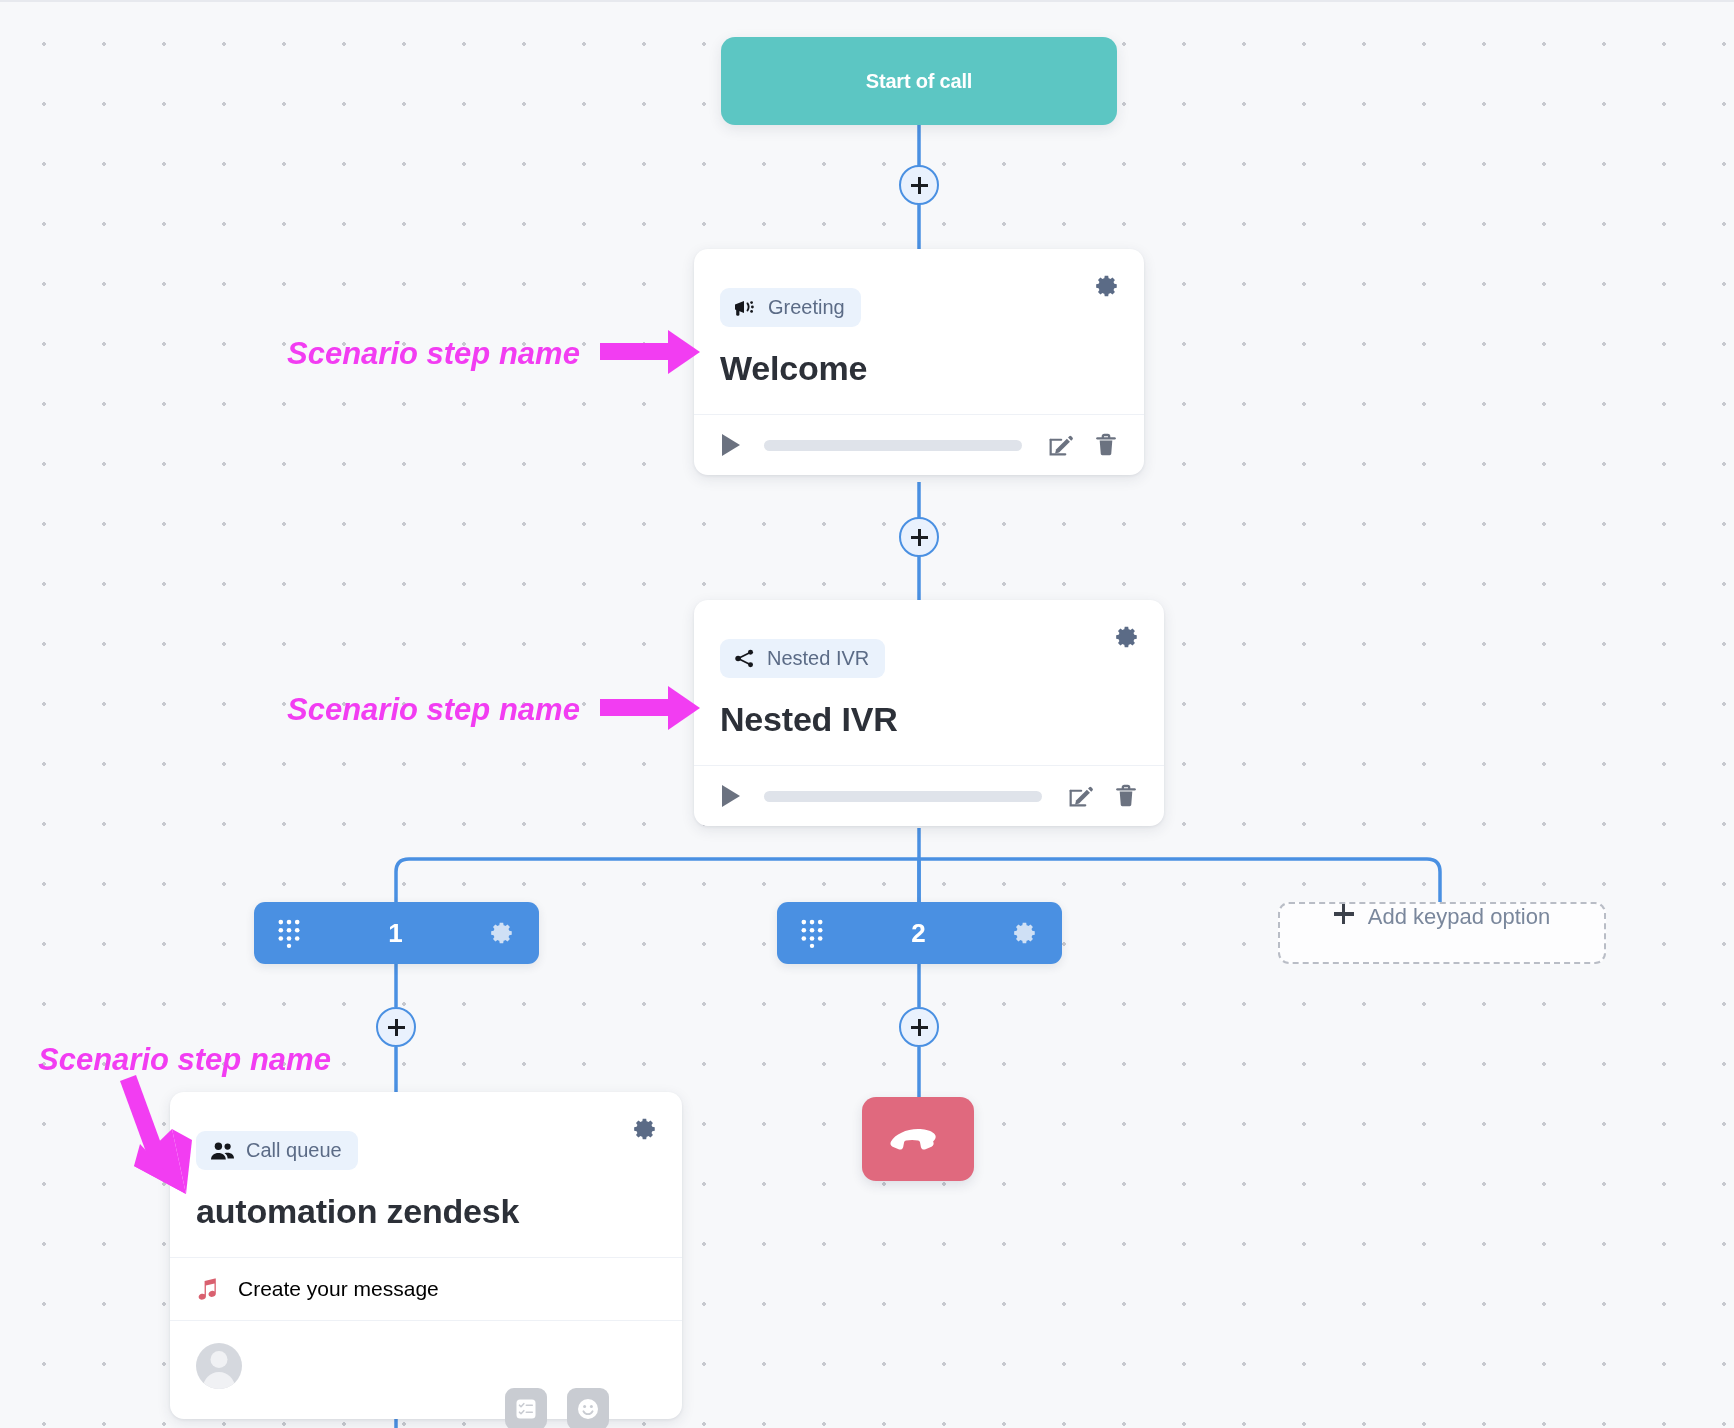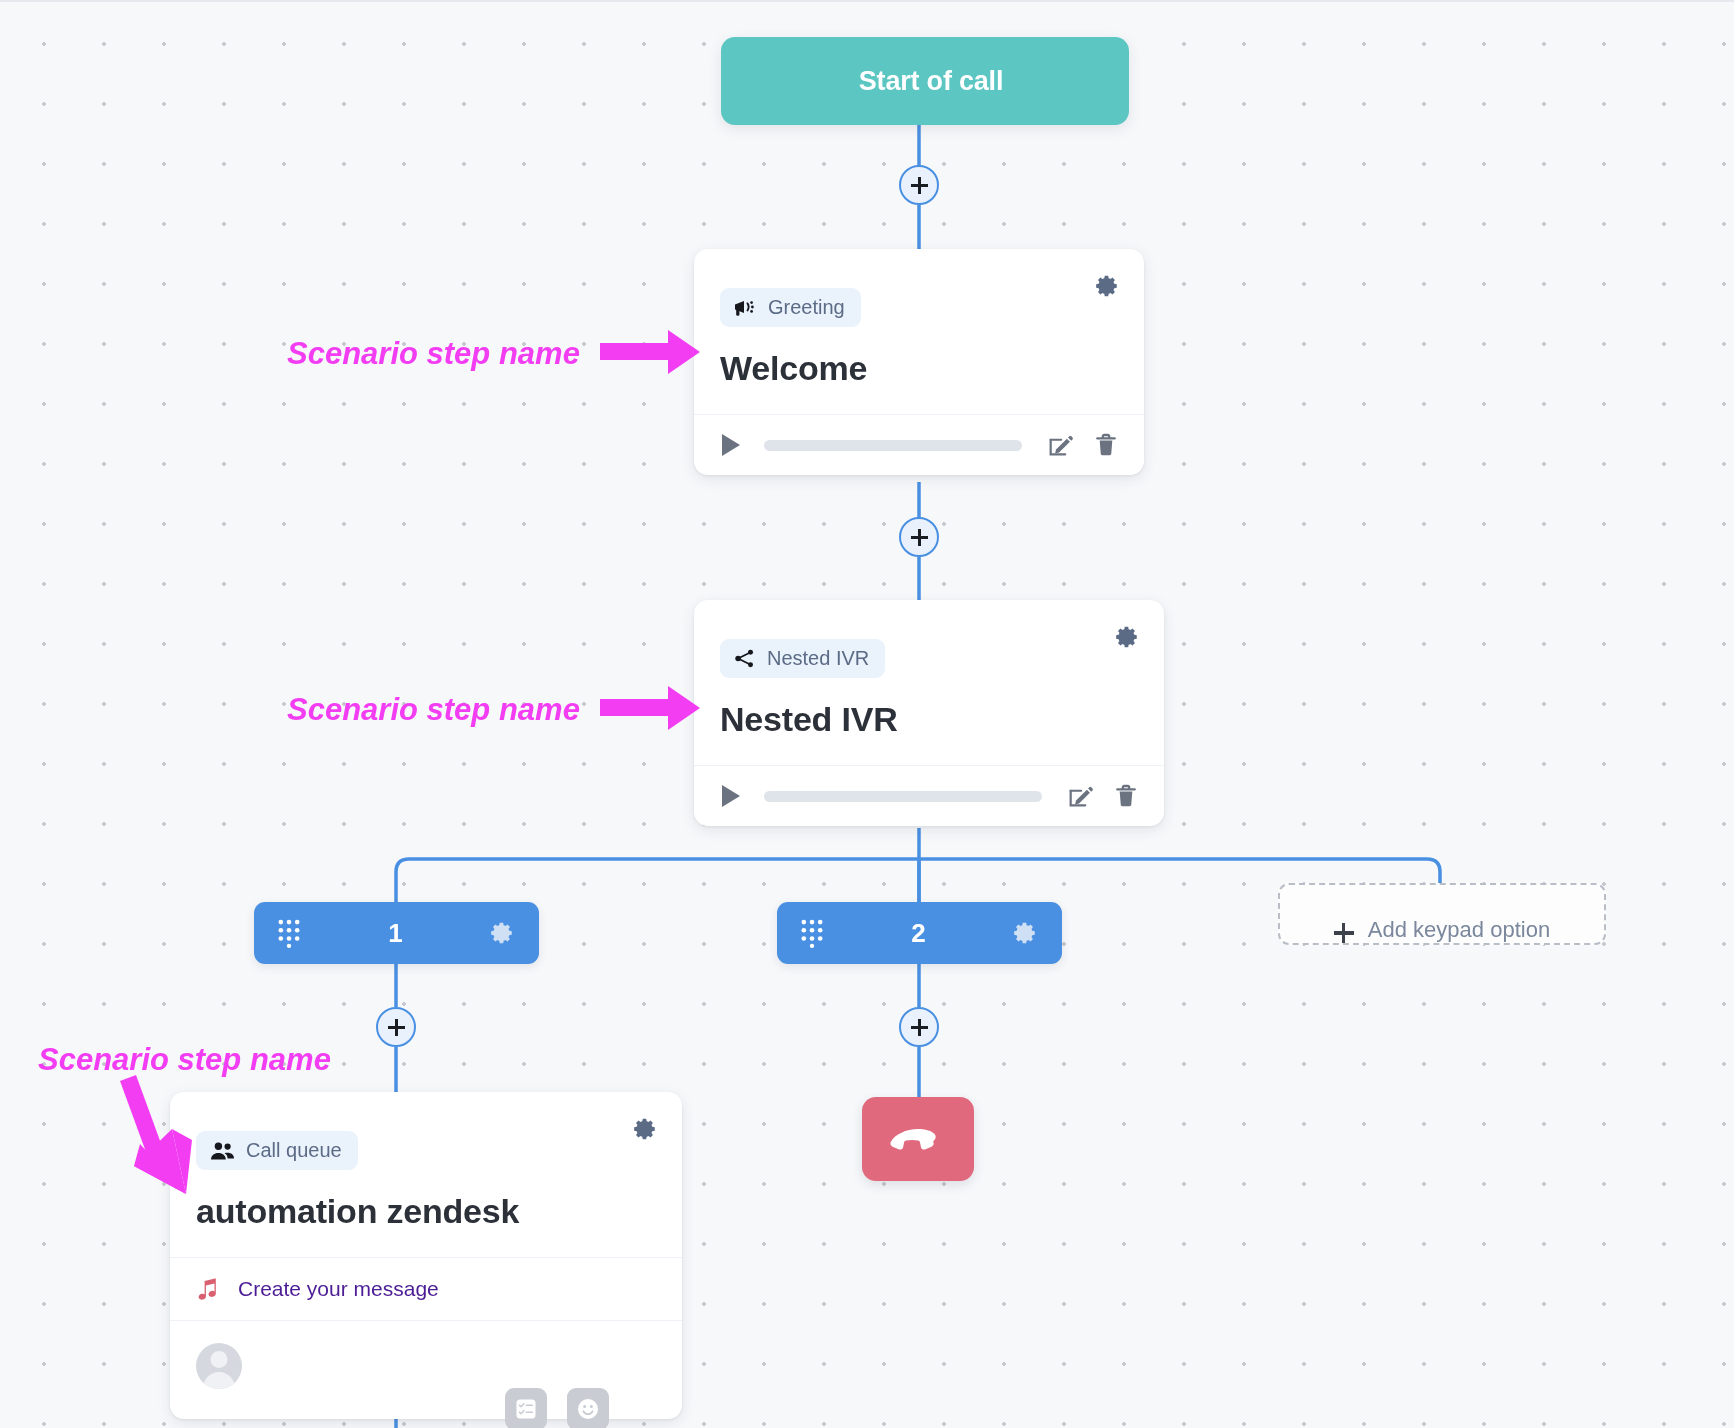--- a/index.html
+++ b/index.html
@@ -80,23 +80,22 @@
 
   
   #start-node{
     position:absolute;
     left:721px;top:35px;width:396px;height:88px;
     background:#5cc6c3;
     border-radius:14px;
     box-shadow:0 4px 14px rgba(35,45,70,.10);
     display:flex;align-items:center;justify-content:center;
     color:#ffffff;
-    font-size:27px;font-weight:bold;
+    font-size:20px;font-weight:bold;
     letter-spacing:-.2px;
-    padding-left:12px;
   }
 
   
   .plus-btn{
     position:absolute;
     width:40px;height:40px;border-radius:50%;
     background:#e9f1fd;border:2.5px solid #4a90e2;
     box-sizing:border-box;
     display:flex;align-items:center;justify-content:center;
     cursor:pointer;
@@ -118,26 +117,26 @@
     cursor:pointer;
   }
   .keypad-dots{width:26px;height:30px;margin-left:22px;flex:0 0 auto;}
   .keypad-label{
     flex:1;text-align:center;color:#ffffff;font-size:26px;font-weight:bold;
   }
   .keypad-gear{width:26px;height:26px;margin-right:24px;flex:0 0 auto;cursor:pointer;}
 
   #add-keypad{
     position:absolute;
-    left:1278px;top:881px;
+    left:1278px;top:900px;
     width:328px;height:62px;
     background:#fdfdfe;
     border:2px dashed #b9bdc6;
     border-radius:11px;
-    display:flex;align-items:flex-end;justify-content:center;gap:14px;
+    display:flex;align-items:flex-start;justify-content:center;gap:14px;
     font-size:22px;color:#7a879c;
     box-sizing:border-box;
     cursor:pointer;
   }
   #add-keypad .plus-glyph{
     position:relative;width:20px;height:20px;flex:0 0 auto;
   }
   #add-keypad .plus-glyph::before,#add-keypad .plus-glyph::after{
     content:"";position:absolute;background:#3c414b;
   }
@@ -154,21 +153,21 @@
     display:flex;align-items:center;justify-content:center;
     box-shadow:0 4px 12px rgba(35,45,70,.12);
     cursor:pointer;
   }
 
   
   .cq-row{
     border-top:1px solid #eef1f6;
     display:flex;align-items:center;
     padding:18px 26px;gap:18px;
-    font-size:21px;color:#4c1d95;
+    font-size:21px;color:#000000;
   }
   .avatar{
     width:46px;height:46px;border-radius:50%;
     background:#d5d8de;
     overflow:hidden;position:relative;
   }
   .avatar::before{
     content:"";position:absolute;left:50%;top:8px;transform:translateX(-50%);
     width:17px;height:17px;border-radius:50%;background:#f0f1f4;
   }

